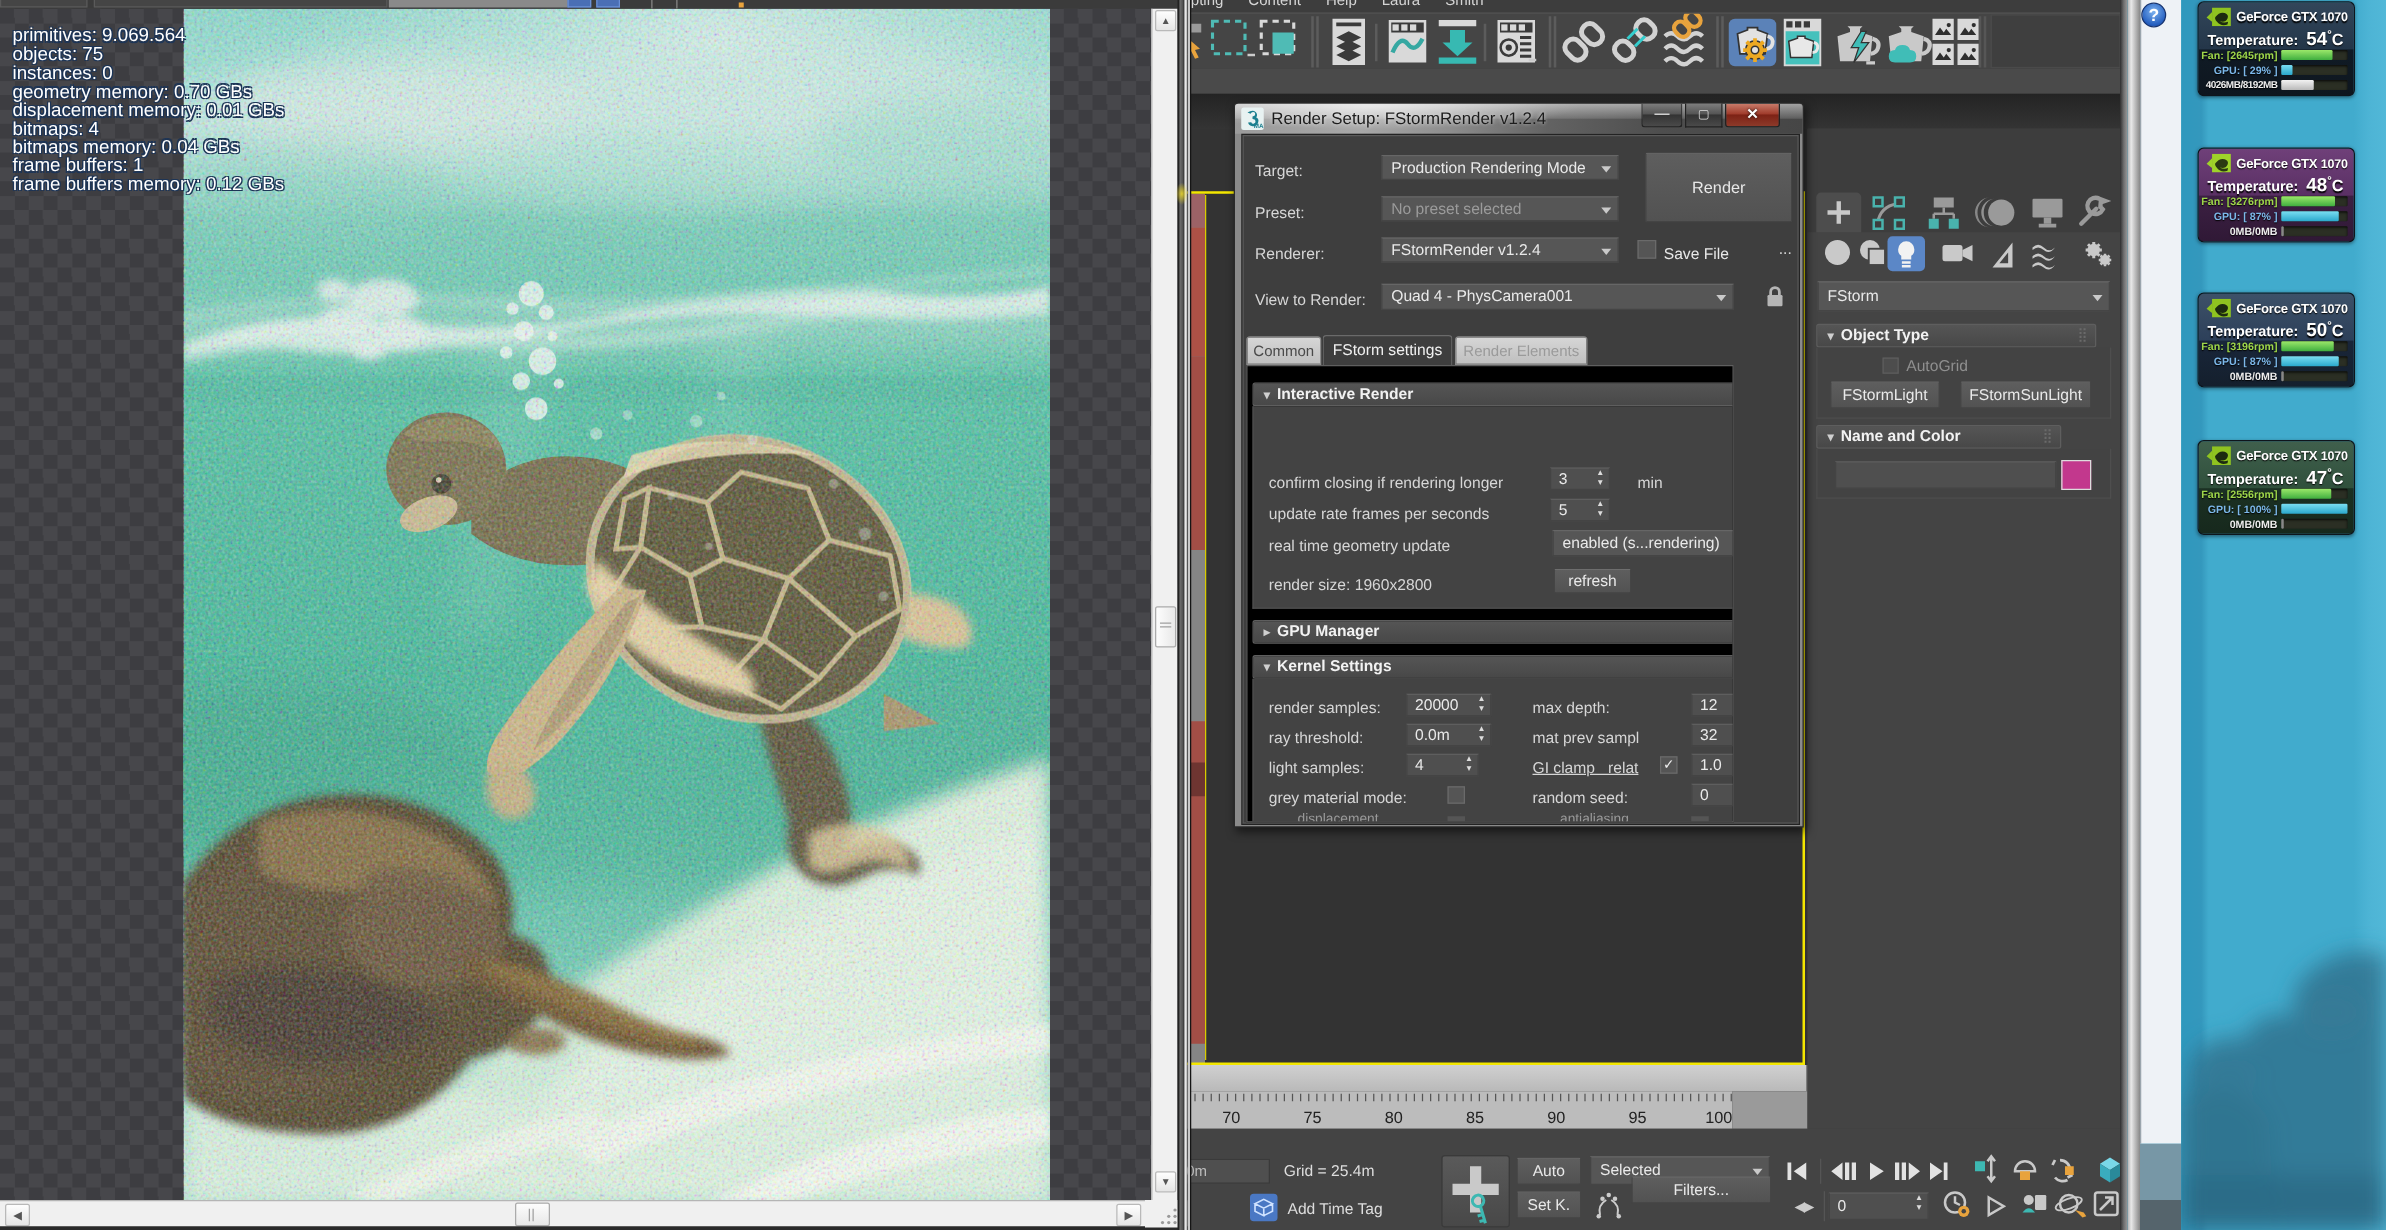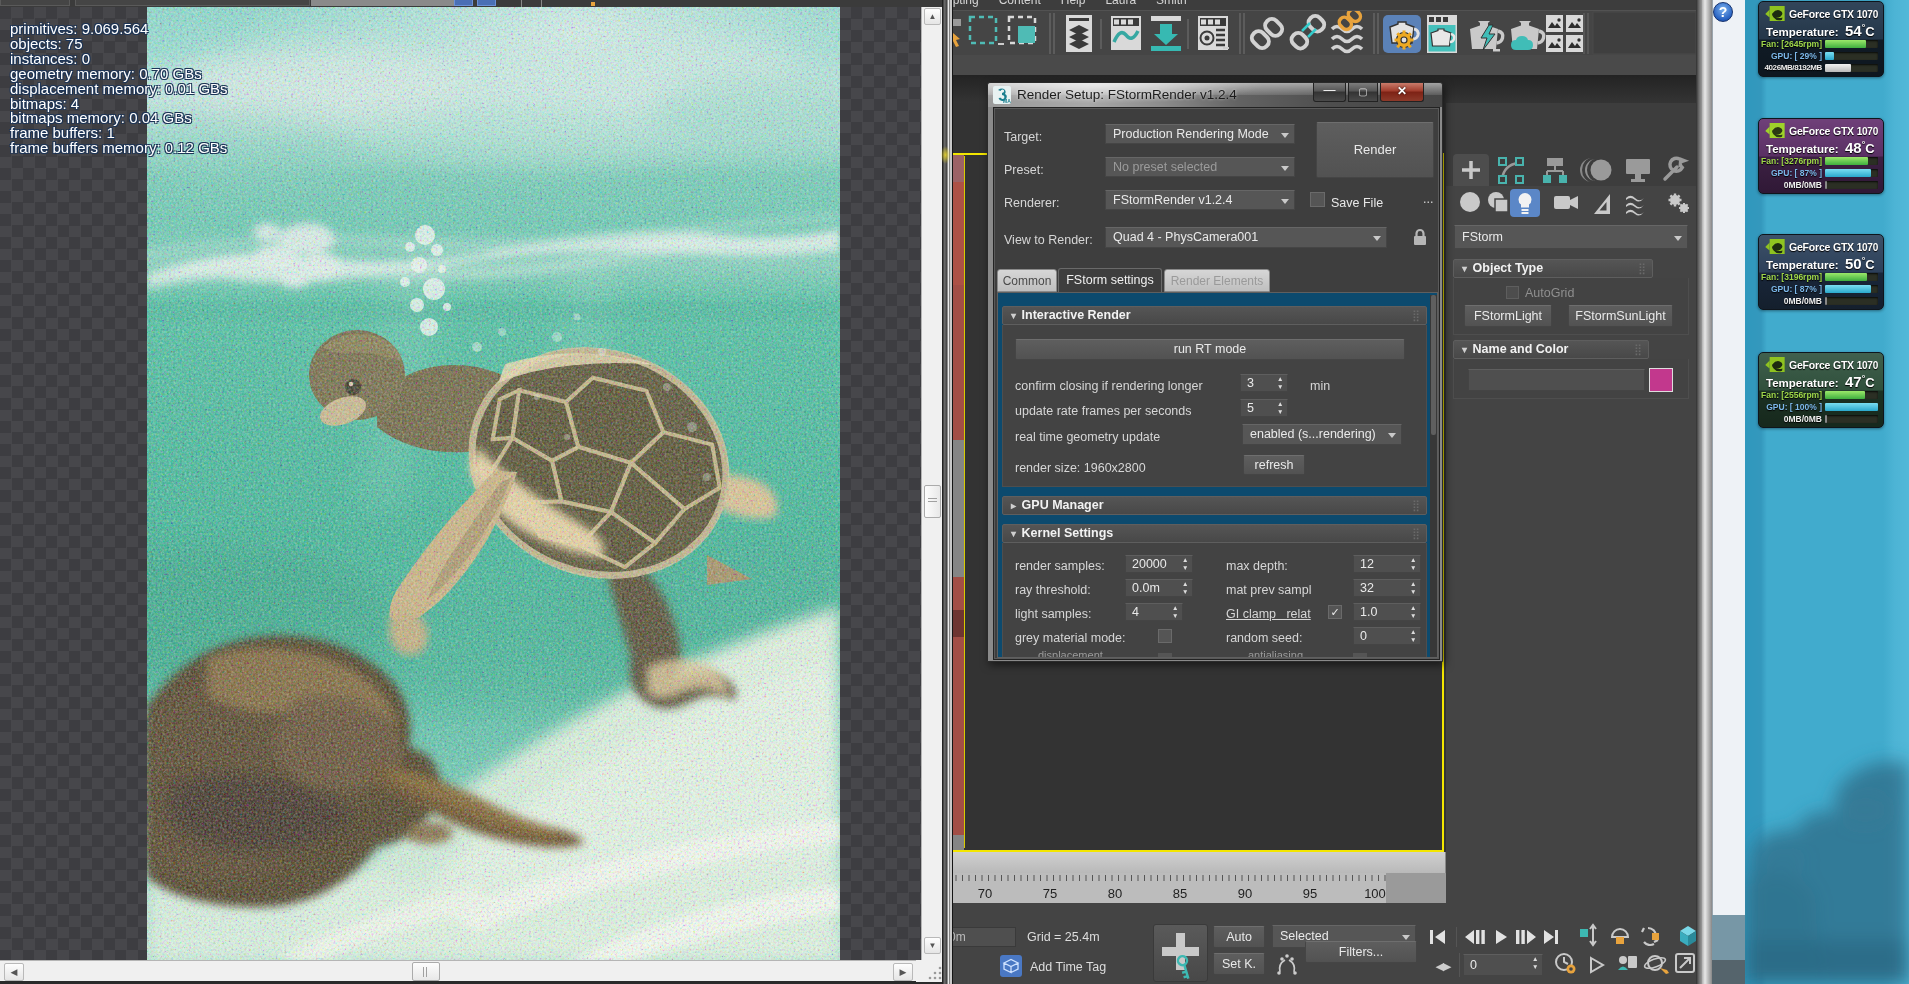--- a/index.html
+++ b/index.html
@@ -605,21 +605,21 @@
             <path d="M16 10 v1.5 M16 18.5 v1.5 M11 15 h1.5 M19.5 15 h1.5 M12.4 11.4 l1 1 M18.6 17.6 l1 1 M19.6 11.4 l-1 1 M13.4 17.6 l-1 1"></path>
           </g>
       </g>
     </svg>
 
     <div class="abs dd" style="left:8px;top:122px;width:234px;height:24px;">
         <span style="top:4px;">FStorm</span>
         <i style="top:10px;"></i>
       </div>
 
-    <div class="abs rollhead" style="left:7px;top:156px;width:200px;"><b>▾&nbsp;&nbsp;</b>Object Type<span class="grip">⣿</span></div>
+    <div class="abs rollhead" style="left:7px;top:156px;width:224px;"><b>▾&nbsp;&nbsp;</b>Object Type<span class="grip">⣿</span></div>
     <div class="abs rollbody" style="left:7px;top:175px;width:236px;height:57px;"></div>
     <div class="abs" style="left:60px;top:183px;width:13px;height:13px;background:#4d4d4d;border:1px solid #5e5e5e;"></div>
     <div class="abs lbl" style="left:79px;top:183px;color:#8f8f8f;">AutoGrid</div>
     <div class="abs btn" style="left:18px;top:202px;width:88px;height:22px;line-height:20px;font-size:12.5px;">FStormLight</div>
     <div class="abs btn" style="left:122px;top:202px;width:105px;height:22px;line-height:20px;font-size:12.5px;">FStormSunLight</div>
 
     <div class="abs rollhead" style="left:7px;top:237px;width:196px;"><b>▾&nbsp;&nbsp;</b>Name and Color<span class="grip">⣿</span></div>
     <div class="abs rollbody" style="left:7px;top:256px;width:236px;height:40px;"></div>
     <div class="abs" style="left:22px;top:266px;width:177px;height:22px;background:#4f4f4f;border:1px solid #444;border-top-color:#5e5e5e;"></div>
     <div class="abs" style="left:203px;top:265px;width:24px;height:24px;background:#c2388d;border:1px solid #ddd;"></div>
@@ -675,25 +675,24 @@
         <svg width="16" height="19" viewBox="0 0 16 19">
             <rect x="2" y="8" width="12" height="9" rx="1" fill="#b5b5b5"></rect>
             <path d="M4.5 8 v-2.5 a3.5 3.5 0 0 1 7 0 V8" fill="none" stroke="#b5b5b5" stroke-width="2.2"></path>
           </svg>
       </div>
 
       <div class="abs" style="left:2px;top:160px;width:60px;height:23px;background:linear-gradient(#d6d6d6,#bfbfbf);border:1px solid #8a8a8a;border-radius:3px 3px 0 0;color:#4a4a4a;font-size:12px;text-align:center;line-height:22px;">Common</div>
       <div class="abs" style="left:63px;top:159px;width:104px;height:25px;background:#3e3e3e;border:1px solid #6a6a6a;border-bottom:none;border-radius:3px 3px 0 0;color:#f0f0f0;font-size:12.5px;text-align:center;line-height:23px;">FStorm settings</div>
       <div class="abs" style="left:169px;top:160px;width:106px;height:23px;background:linear-gradient(#d6d6d6,#bfbfbf);border:1px solid #8a8a8a;border-radius:3px 3px 0 0;color:#9a9a9a;font-size:12px;text-align:center;line-height:22px;">Render Elements</div>
 
-      <div class="abs" style="left:2px;top:183px;width:441px;height:366px;background:#0c4a6e;border:1px solid #5f5f5f;overflow:hidden;">
+      <div class="abs" style="left:2px;top:183px;width:390px;height:366px;background:#000000;border:1px solid #5f5f5f;overflow:hidden;">
 
         <div class="abs rollhead" style="left:4px;top:13px;width:425px;"><b>▾&nbsp;&nbsp;</b>Interactive Render<span class="grip">⣿</span></div>
         <div class="abs rollbody" style="left:4px;top:32px;width:425px;height:162px;"></div>
-        <div class="abs btn" style="left:17px;top:46px;width:390px;height:21px;line-height:19px;">run RT mode</div>
         <div class="abs lbl" style="left:17px;top:86px;">confirm closing if rendering longer</div>
         <div class="abs spin" style="left:242px;top:81px;width:48px;">
             <span>3</span>
           </div>
         <div class="abs lbl" style="left:312px;top:86px;">min</div>
         <div class="abs lbl" style="left:17px;top:111px;">update rate frames per seconds</div>
         <div class="abs spin" style="left:242px;top:106px;width:48px;">
             <span>5</span>
           </div>
         <div class="abs lbl" style="left:17px;top:137px;">real time geometry update</div>

